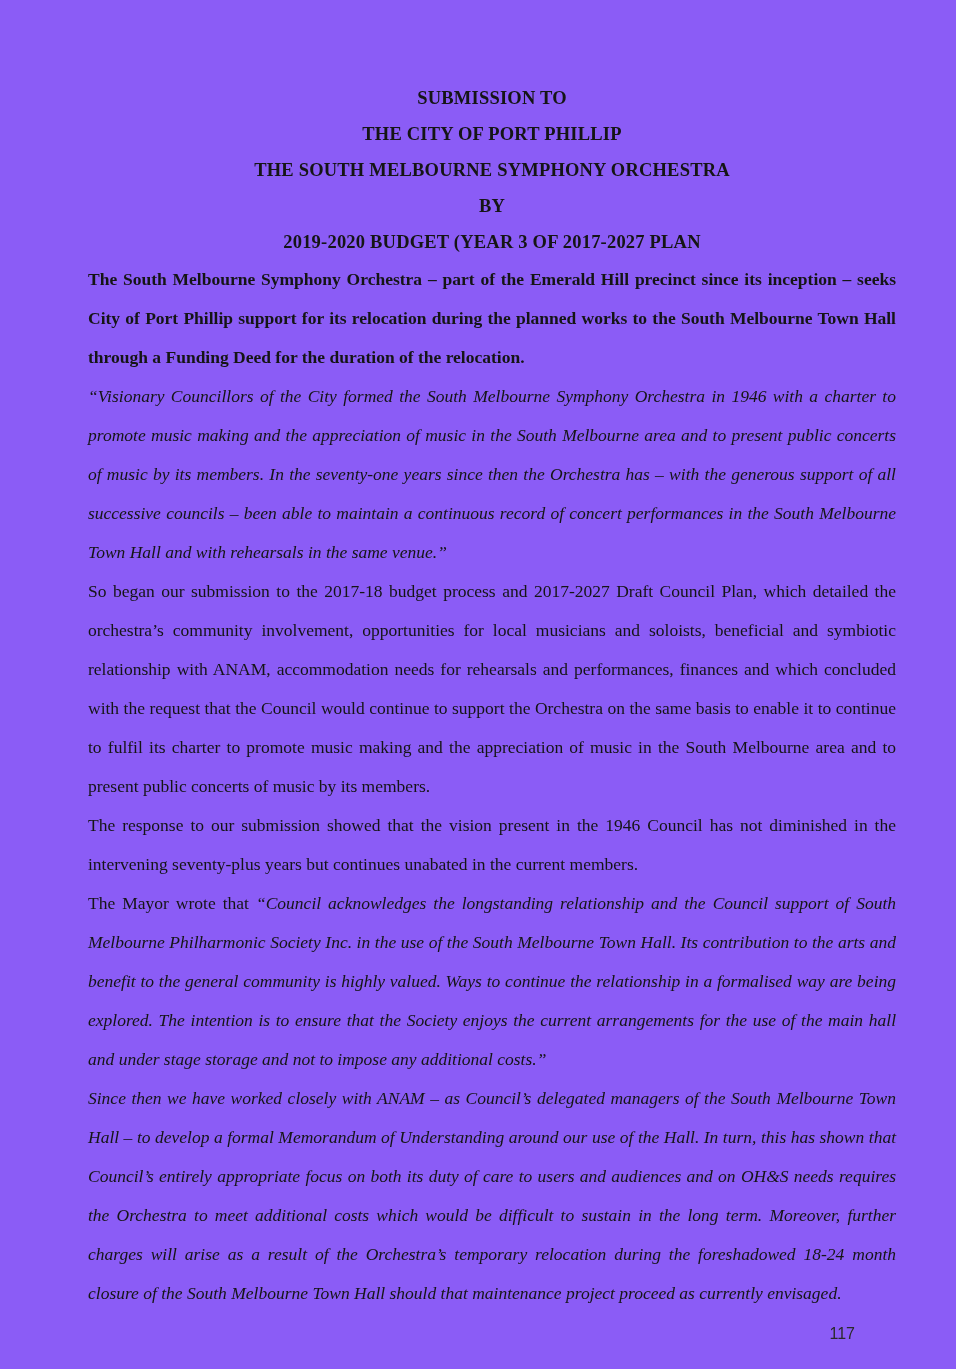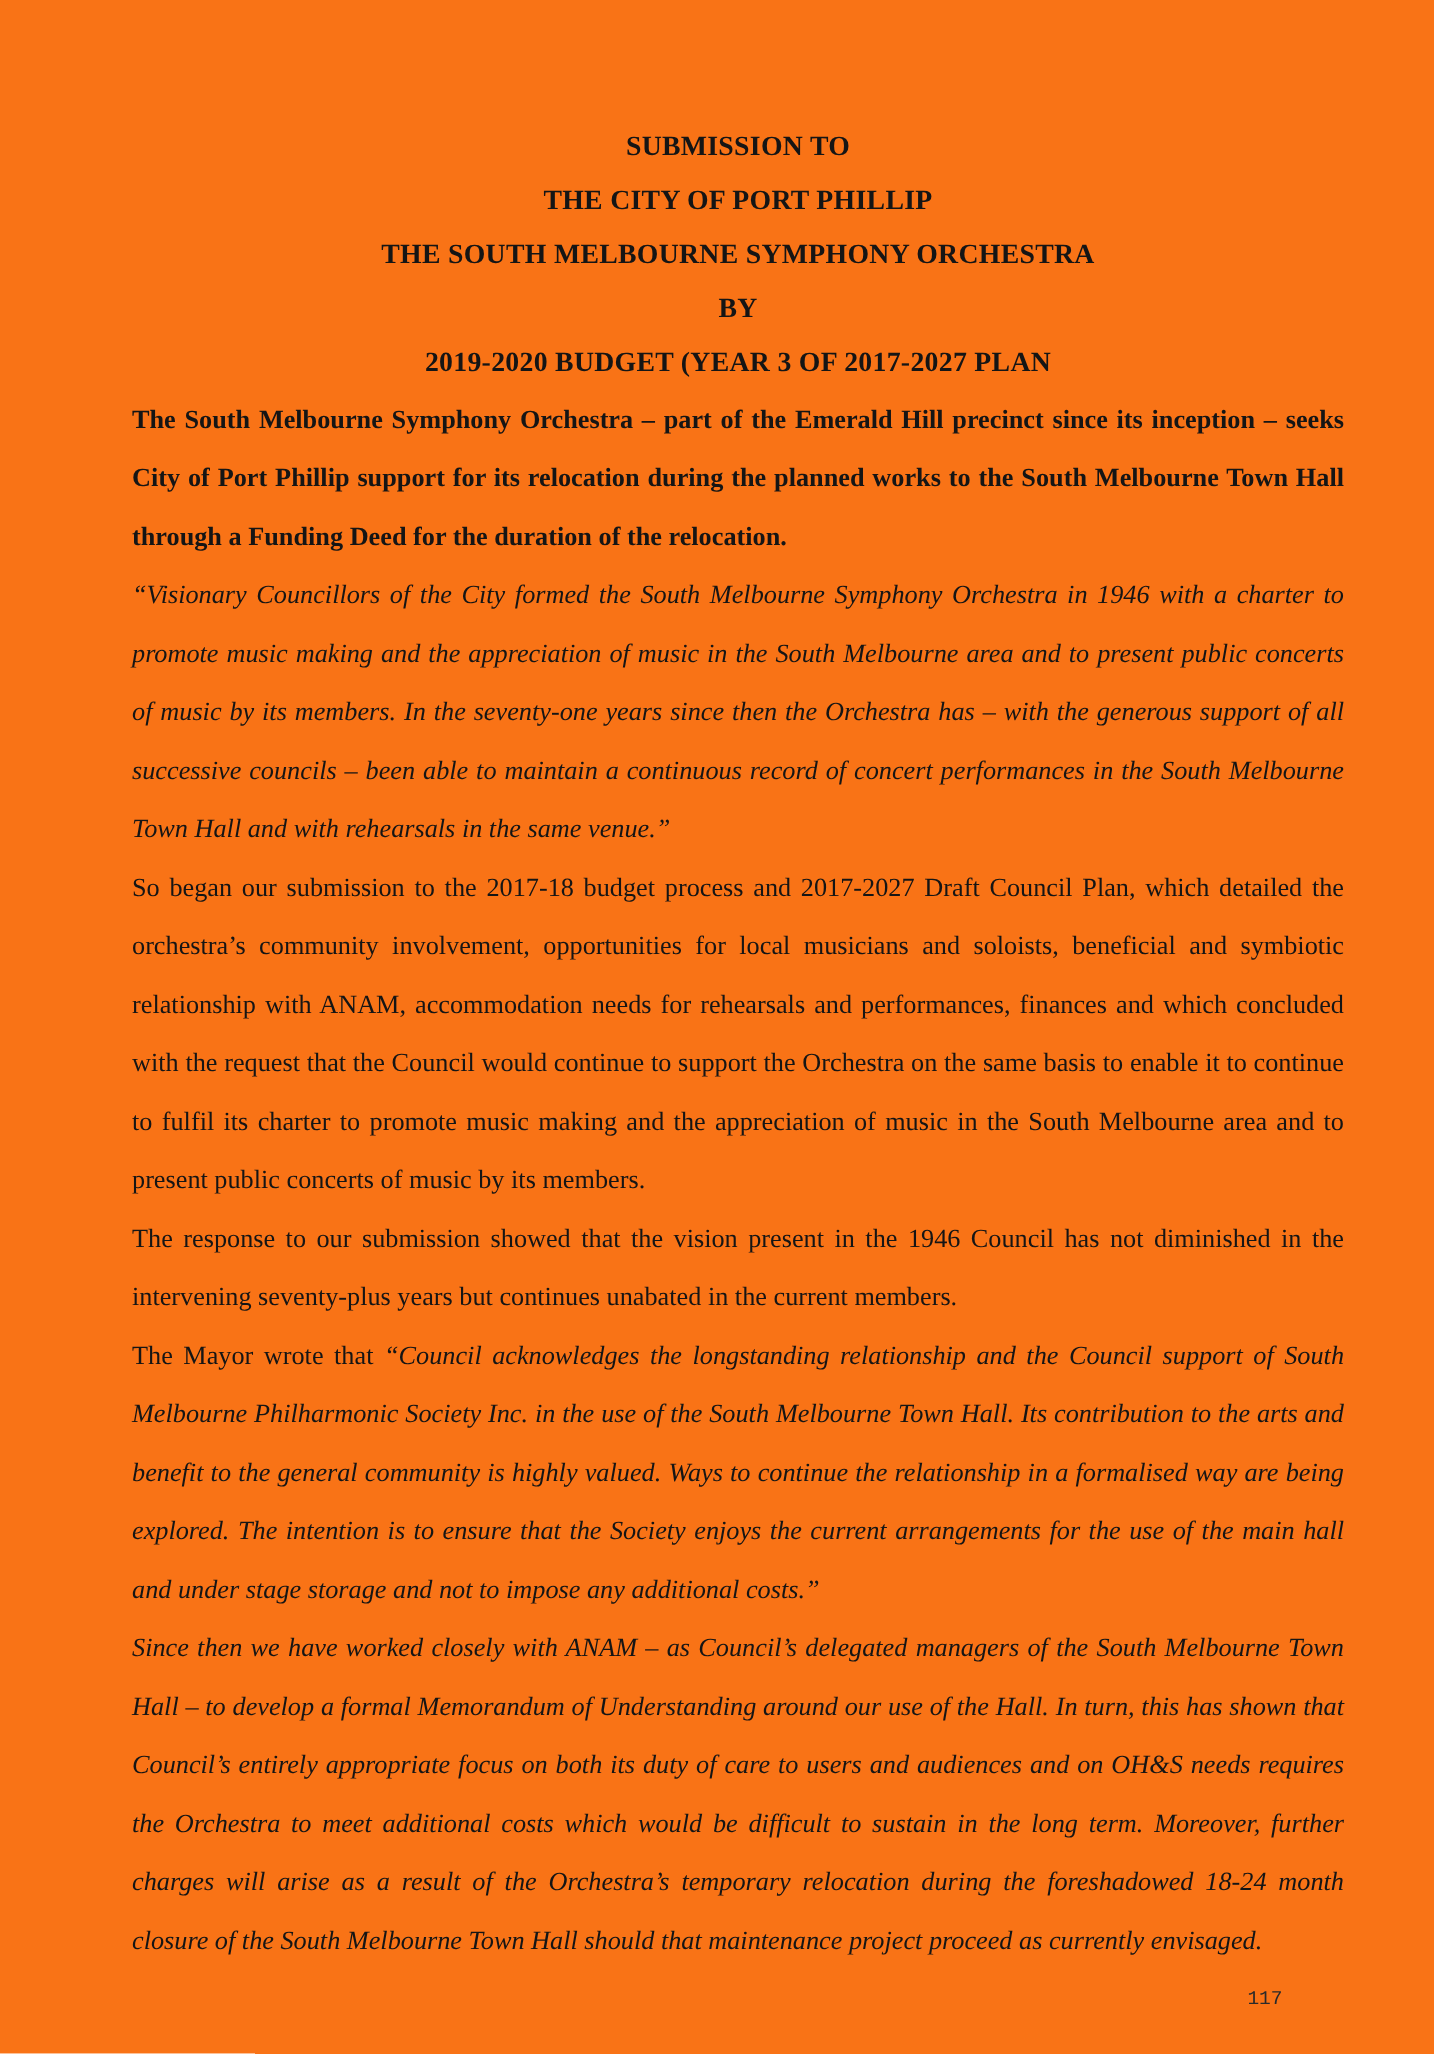--- a/index.html
+++ b/index.html
@@ -4,21 +4,21 @@
 <style>
   html, body {
     margin: 0;
     padding: 0;
     background: #ffffff;
   }
   .page {
     position: relative;
     width: 956px;
     height: 1369px;
-    background: #f97316;
+    background: #8b5cf6;
     font-family: "Liberation Serif", "DejaVu Serif", serif;
     color: #151515;
     overflow: hidden;
     box-sizing: border-box;
   }
   .content {
     position: absolute;
     left: 88px;
     top: 0;
     width: 808px;
@@ -58,22 +58,22 @@
   .para-quote-1946   { margin-top: 22px; }
   .para-so-began     { margin-top: 24px; }
   .para-response     { margin-top: 17px; }
   .para-mayor        { margin-top: 43px; }
   .para-since-then   { margin-top: 60px; font-style: italic; }
   .finance-heading   { margin-top: 54px; }
   .page-number {
     position: absolute;
     right: 101px;
     top: 1325px;
-    font-family: Liberation Mono, monospace;
-    font-size: 13px;
+    font-family: Liberation Sans, sans-serif;
+    font-size: 16px;
     color: #2a2a2a;
   }
 </style>
 </head>
 <body>
 
 <div class="page">
   <div class="content">
 
     <div class="title-block">

